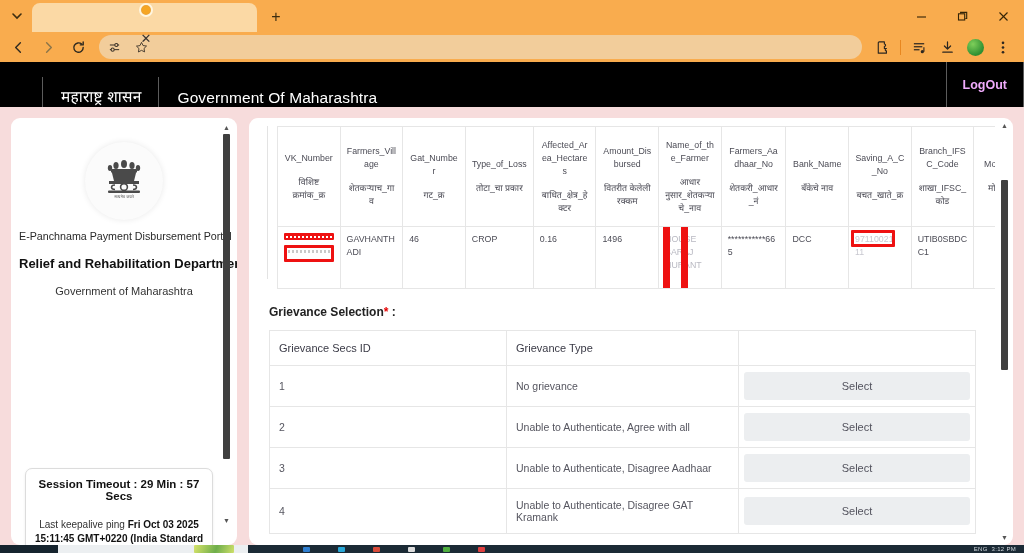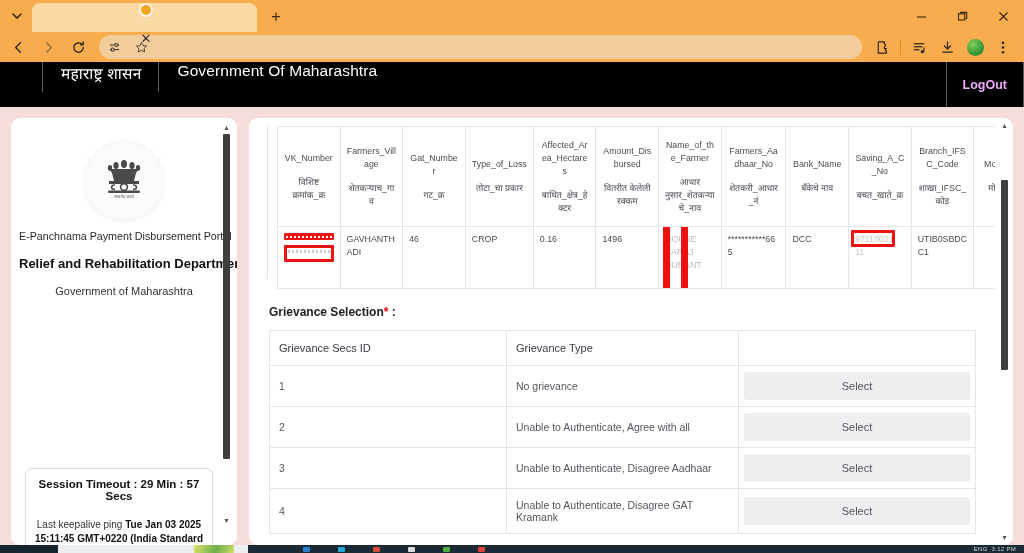--- a/index.html
+++ b/index.html
@@ -65,21 +65,21 @@
     color: #2b2620; cursor: pointer; border-radius: 13px; }
   .tb-sep { width: 1px; height: 15px; background: #e8871f; margin: 0 3px; }
   .profile-av { width: 17px; height: 17px; border-radius: 50%;
     background: radial-gradient(circle at 35% 30%, #7ecf5a, #2f8f32 70%); }
 
   
   .viewport { position: absolute; left: 0; top: 62px; width: 1024px; height: 483px;
     background: #f7dcdc; overflow: hidden; }
 
   .site-header {
-    height: 45px; background: #000; display: flex; align-items: flex-start;
+    height: 45px; background: #000; display: flex; align-items: flex-end;
     padding-left: 42px; color: #fff;
   }
   .brand-mr { font-size: 15.5px; padding-right: 17px; letter-spacing: .2px; }
   .hdr-div { width: 1px; background: #5c5c5c; height: 30px; }
   .brand-en { font-size: 15.5px; padding-left: 18px; letter-spacing: .1px; }
   .logout-wrap { margin-left: auto; display: flex; align-items: stretch; height: 45px; }
   .logout-btn { display: flex; align-items: center; padding: 0 16px; font-size: 12.5px;
     font-weight: bold; color: #f0abfc; cursor: pointer; border-left: 1px solid #5c5c5c;
     border-right: 1px solid #5c5c5c; }
 
@@ -317,21 +317,21 @@
 
         <div class="side-scroll">
           <div class="sc-arrow">▲</div>
           <div class="sc-thumb"></div>
           <div class="sc-arrow-b">▼</div>
         </div>
 
         <div class="session-box">
           <div class="session-t">Session Timeout : 29 Min : 57 Secs</div>
           <div class="session-s">
-            <span>Last keepalive ping </span><b>Tue Jan 03 2025</b><br>
+            <span>Last keepalive ping </span><b>Fri Oct 03 2025</b><br>
             <b>15:11:45 GMT+0220 (India Standard</b>
           </div>
         </div>
       </div>
 
       <div class="main-card">
 
         <div class="data-wrap">
           <div class="data-scroll-hint"></div>
           <table class="data">

